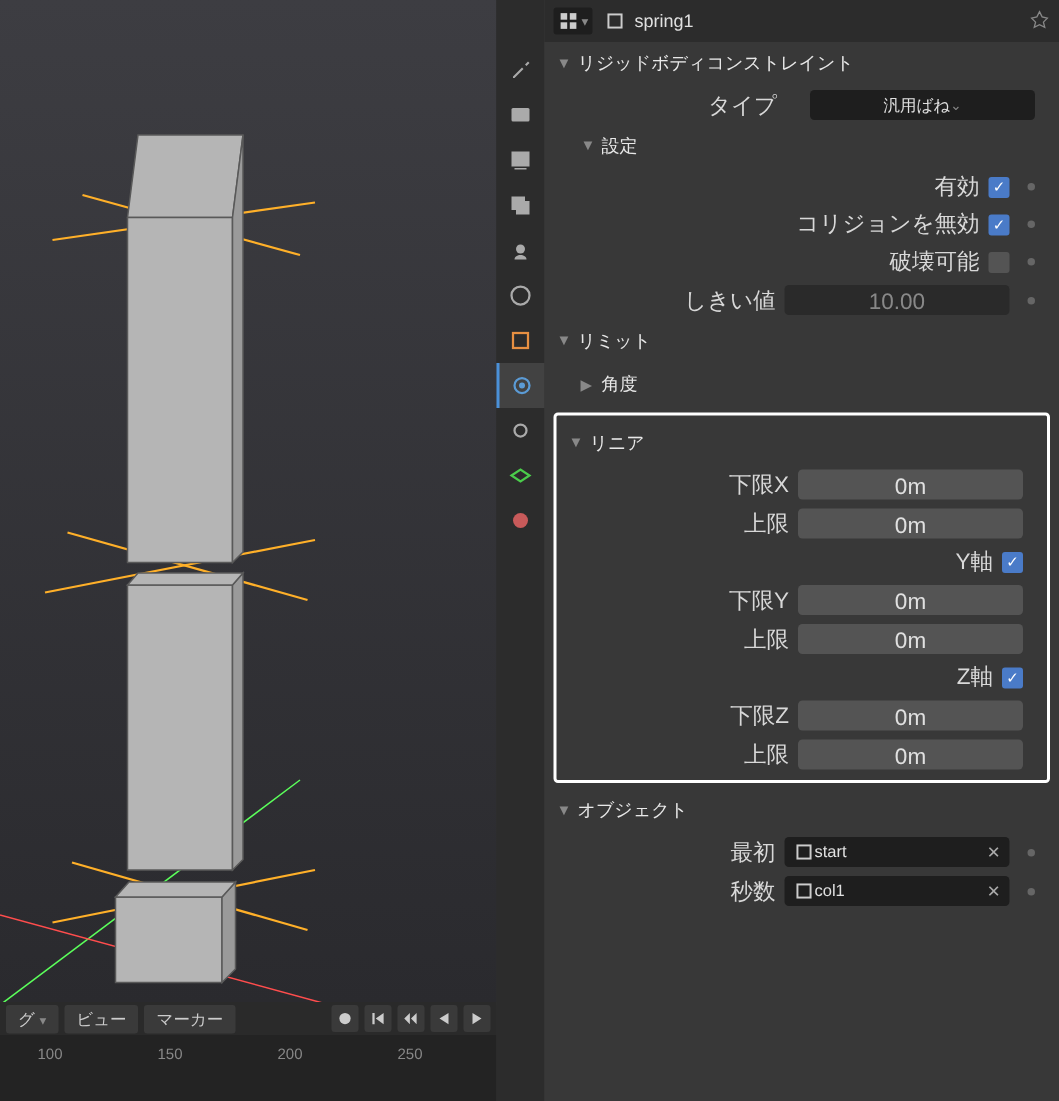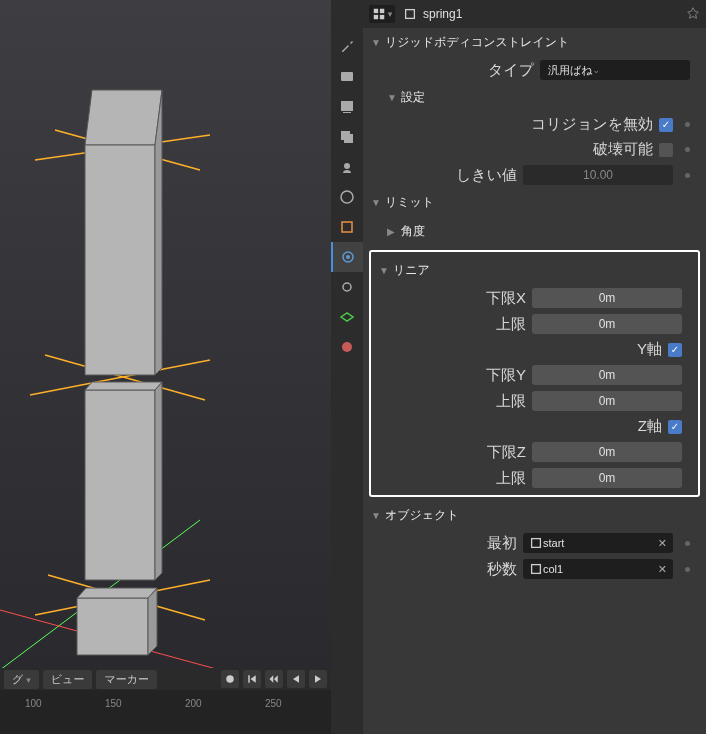--- a/index.html
+++ b/index.html
@@ -19,22 +19,22 @@
 .tab-icon svg { width: 16px; height: 16px; fill: #aaa; }
 .panel-body { flex: 1; background: #383838; color: #e0e0e0; font-size: 12px; padding-bottom: 10px; }
 .header-row { height: 28px; background: #2c2c2c; display: flex; align-items: center; gap: 8px; padding: 0 6px; }
 .obj-name { display: flex; align-items: center; gap: 6px; }
 .pin-icon { margin-left: auto; }
 .section-head { display: flex; align-items: center; gap: 4px; padding: 6px 8px; color: #e8e8e8; font-size: 12px; cursor: pointer; }
 .disclosure { width: 10px; font-size: 10px; color: #888; }
 .prop-row { display: flex; align-items: center; padding: 3px 16px 3px 8px; gap: 6px; }
 .prop-label { flex: 0 0 auto; text-align: center; color: #d8d8d8; font-size: 15px; }
 .prop-label.right { margin-left: auto; }
-.select-field { flex: 1; background: #1e1e1e; border: none; color: #e0e0e0; padding: 3px 8px; border-radius: 3px; font-size: 11px; height: 20px; display: flex; align-items: center; justify-content: flex-start; }
-.num-field { flex: 1; background: #545454; border: none; color: #e0e0e0; text-align: center; padding: 3px; border-radius: 3px; font-size: 12px; height: 20px; }
+.select-field { flex: 1; background: #1e1e1e; border: none; color: #e0e0e0; padding: 3px 8px; border-radius: 3px; font-size: 11px; height: 20px; display: flex; align-items: center; justify-content: center; margin-left: 16px; }
+.num-field { flex: 1; background: #545454; border: none; color: #e0e0e0; text-align: center; padding: 3px; border-radius: 3px; font-size: 15px; height: 20px; }
 .num-field.dark { background: #2a2a2a; color: #888; }
 .checkbox { width: 14px; height: 14px; background: #545454; border-radius: 2px; display: flex; align-items: center; justify-content: center; cursor: pointer; }
 .checkbox.checked { background: #4a7bc8; }
 .checkbox.checked::after { content: "✓"; color: #fff; font-size: 10px; }
 .anim-dot { width: 5px; height: 5px; border-radius: 50%; background: #666; margin-left: 6px; }
 .highlight-box { border: 2px solid #fff; margin: 4px 6px; border-radius: 3px; padding: 4px 0; }
 .obj-field { flex: 1; background: #1e1e1e; border: none; color: #e0e0e0; padding: 3px 6px; border-radius: 3px; font-size: 11px; height: 20px; display: flex; align-items: center; gap: 0; }
 .obj-field .clear { margin-left: auto; cursor: pointer; color: #aaa; }
 .indent1 { padding-left: 24px; }
 .drop-chev { font-size: 9px; color: #888; }
@@ -207,20 +207,25 @@
           <span>汎用ばね</span>
           <span class="drop-chev">⌄</span>
         </div>
     </div>
 
     <div class="section-head indent1">
       <span class="disclosure">▼</span>
         <span>設定</span>
     </div>
     <div class="prop-row">
+        <span class="prop-label right">有効</span>
+        <span class="checkbox checked"></span>
+        <span class="anim-dot"></span>
+      </div>
+    <div class="prop-row">
         <span class="prop-label right">コリジョンを無効</span>
         <span class="checkbox checked"></span>
         <span class="anim-dot"></span>
       </div>
     <div class="prop-row">
         <span class="prop-label right">破壊可能</span>
         <span class="checkbox"></span>
         <span class="anim-dot"></span>
       </div>
     <div class="prop-row">

